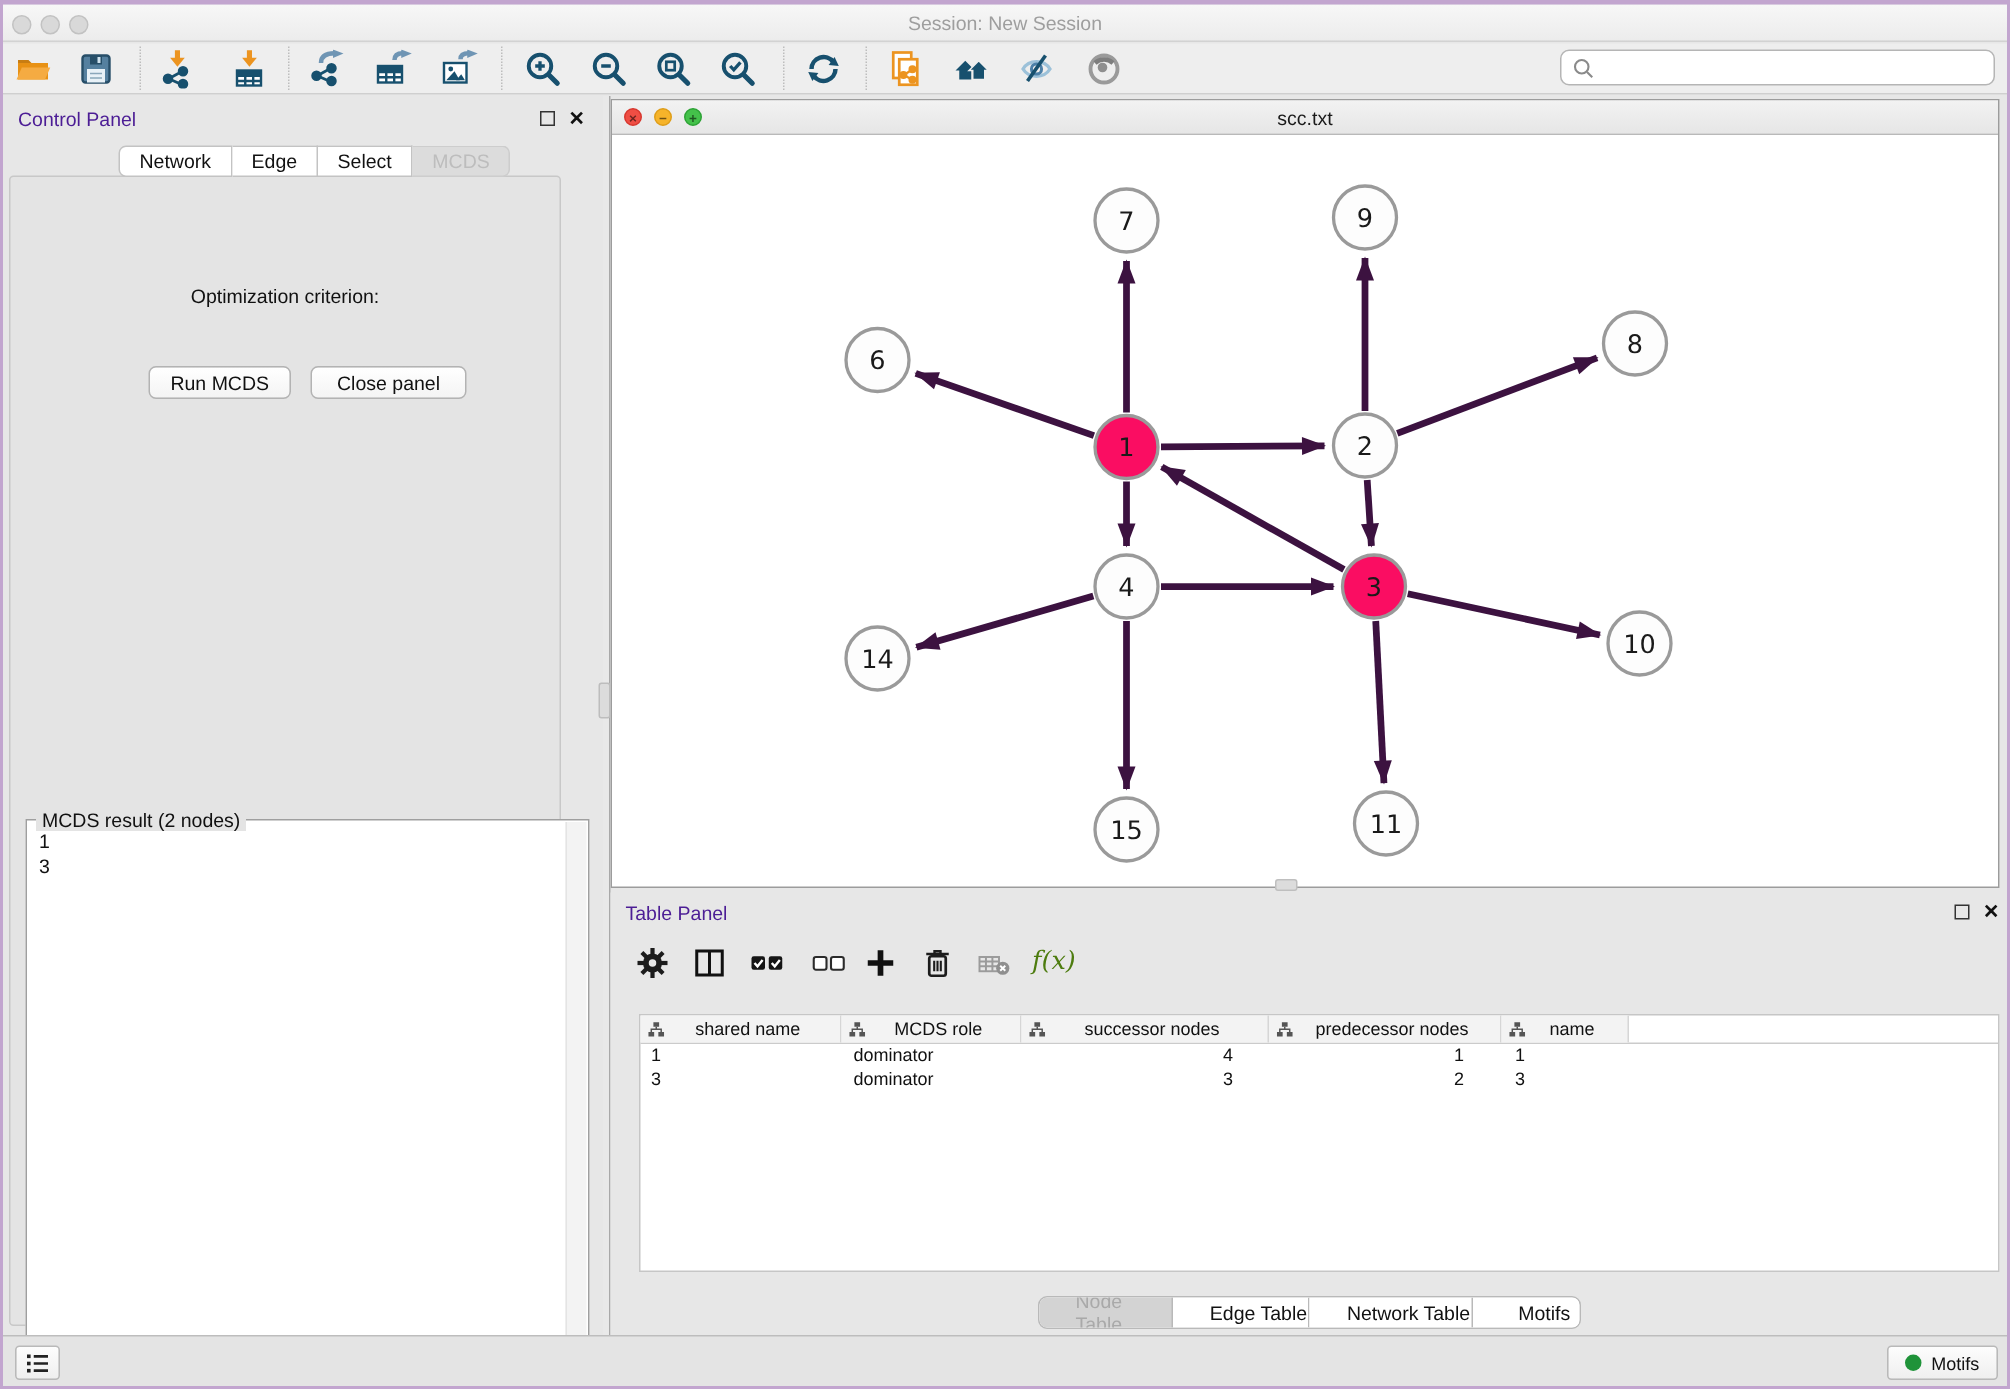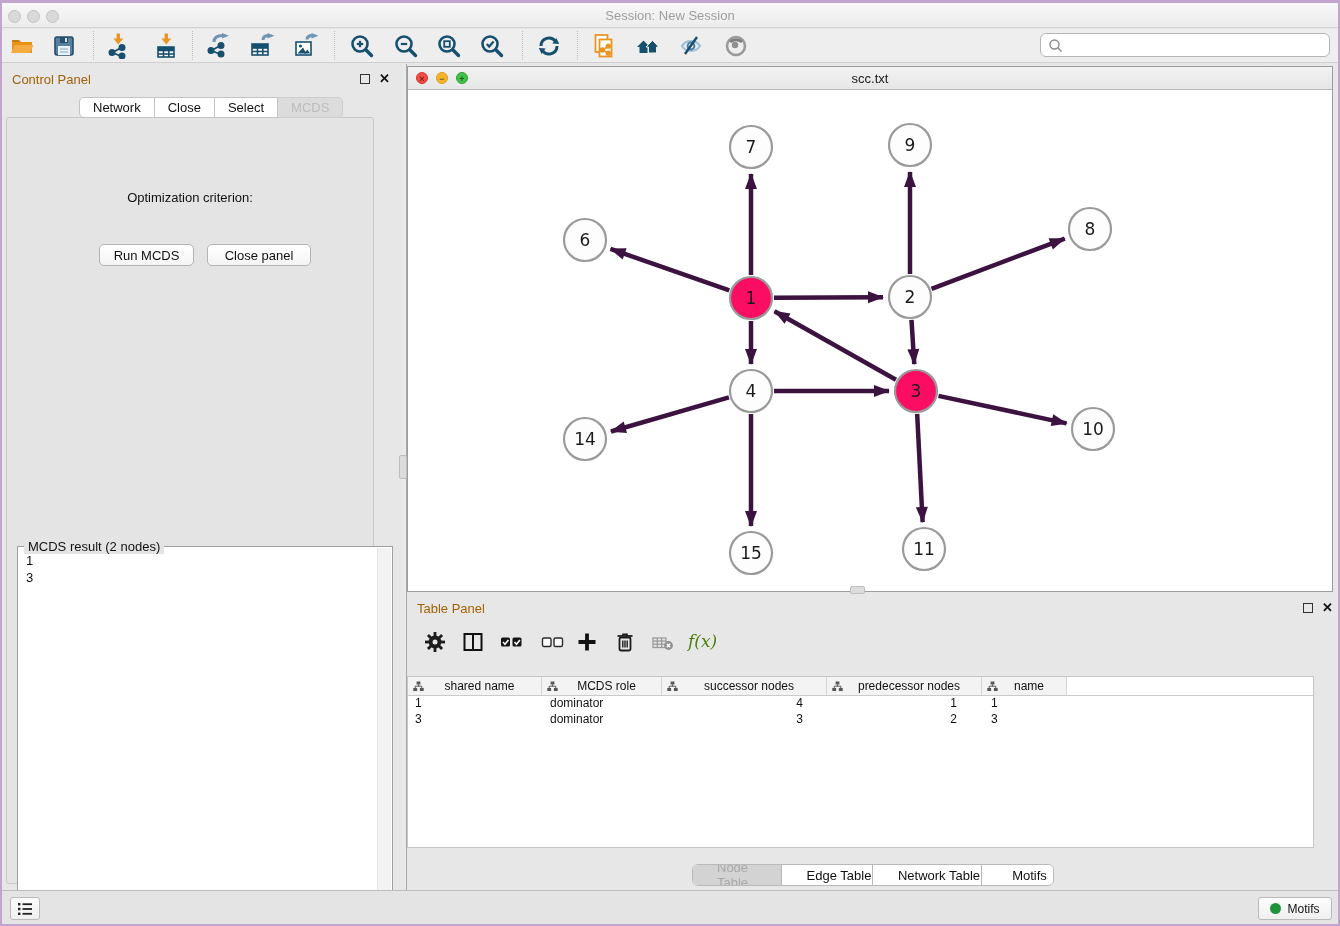--- a/index.html
+++ b/index.html
@@ -28,21 +28,21 @@
   .ti{position:absolute;top:4px;width:26px;height:26px;cursor:default;}
   .tdiv{position:absolute;top:2px;height:29px;border-left:1px dotted #bdbdbd;}
   .searchbox{position:absolute;left:1040px;top:4px;width:290px;height:24px;
     background:#fff;border:1px solid #b5b5b5;border-radius:6px;}
   .searchbox svg{position:absolute;left:7px;top:4px;}
   .searchbox input{position:absolute;left:26px;top:1px;width:255px;height:20px;
     border:none;outline:none;font-size:12px;background:transparent;}
 
   
   .cpanel{position:absolute;left:2px;top:64px;width:400px;height:826px;background:#e7e7e7;}
-  .panel-title{position:absolute;font-size:13px;color:#a16207;}
+  .panel-title{position:absolute;font-size:13px;color:#4c1d95;}
   .float-ic{position:absolute;width:10px;height:10px;border:1.5px solid #333;}
   .close-ic{position:absolute;font-size:13px;font-weight:bold;color:#111;line-height:12px;}
   .cp-tabs{position:absolute;left:77px;top:33px;height:21px;display:flex;z-index:5;}
   .cp-tab{height:21px;padding:0 13px;background:#fff;border:1px solid #c3c3c3;border-left:none;
     font-size:13px;color:#111;display:flex;align-items:center;}
   .cp-tab:first-child{border-left:1px solid #c3c3c3;border-radius:5px 0 0 5px;}
   .cp-tab.sel{background:#dcdcdc;color:#bdbdbd;border-color:#cdcdcd;border-radius:0 5px 5px 0;}
   .cp-content{position:absolute;left:4px;top:53px;width:368px;height:767px;
     background:#e4e4e4;border:1px solid #c8c8c8;border-radius:3px;}
   .opt-label{position:absolute;left:0;top:72px;width:100%;text-align:center;font-size:13px;color:#111;}
@@ -81,21 +81,21 @@
   .light.red{left:8px;background:#ef4e44;border:1px solid #d8382f;}
   .light.yel{left:28px;background:#f6b42a;border:1px solid #df9e19;}
   .light.grn{left:48px;background:#44c14a;border:1px solid #2da335;}
   .graph{position:absolute;left:0;top:23px;}
 
   
   .tpanel{position:absolute;left:407px;top:595px;width:926px;height:295px;background:#e7e7e7;}
   .tt-ic{position:absolute;width:24px;height:24px;top:35px;}
   .fx{position:absolute;top:36px;font-family:"DejaVu Serif",serif;font-style:italic;
     font-size:17px;color:#4d7c0f;}
-  .tablebox{position:absolute;left:0;top:81px;width:907px;height:172px;background:#fff;
+  .tablebox{position:absolute;left:19px;top:81px;width:907px;height:172px;background:#fff;
     border:1px solid #c6c6c6;}
   .thead{display:flex;height:19px;border-bottom:1px solid #cbcbcb;}
   .th{background:#f3f3f3;border-right:1px solid #d6d6d6;display:flex;align-items:center;
     font-size:12px;color:#111;position:relative;}
   .th svg{margin:0 4px 0 5px;flex:none;}
   .th span{flex:1;text-align:center;padding-right:10px;}
   .trow{display:flex;height:16px;font-size:12px;color:#111;}
   .td{overflow:hidden;white-space:nowrap;}
   .c0{width:134px;}.c1{width:120px;}.c2{width:165px;}.c3{width:155px;}.c4{width:85px;}
   .td.c0{padding-left:7px;}.td.c1{padding-left:8px;}
@@ -265,21 +265,21 @@
       <input value="" style="">
     </div>
   </div>
 
   <div class="cpanel">
     <div class="panel-title" style="left:10px;top:8px">Control Panel</div>
     <div class="float-ic" style="left:358px;top:10px"></div>
     <div class="close-ic" style="left:377px;top:9px">✕</div>
     <div class="cp-tabs">
       <div class="cp-tab">Network</div>
-      <div class="cp-tab">Close</div>
+      <div class="cp-tab">Edge</div>
       <div class="cp-tab">Select</div>
       <div class="cp-tab sel">MCDS</div>
     </div>
     <div class="cp-content">
       <div class="opt-label">Optimization criterion:</div>
       <div class="btn" style="left:92px;top:126px;width:95px">Run MCDS</div>
       <div class="btn" style="left:200px;top:126px;width:104px">Close panel</div>
       <div class="fieldset">
         <div class="fs-legend">MCDS result (2 nodes)</div>
         <div class="fs-lines">

